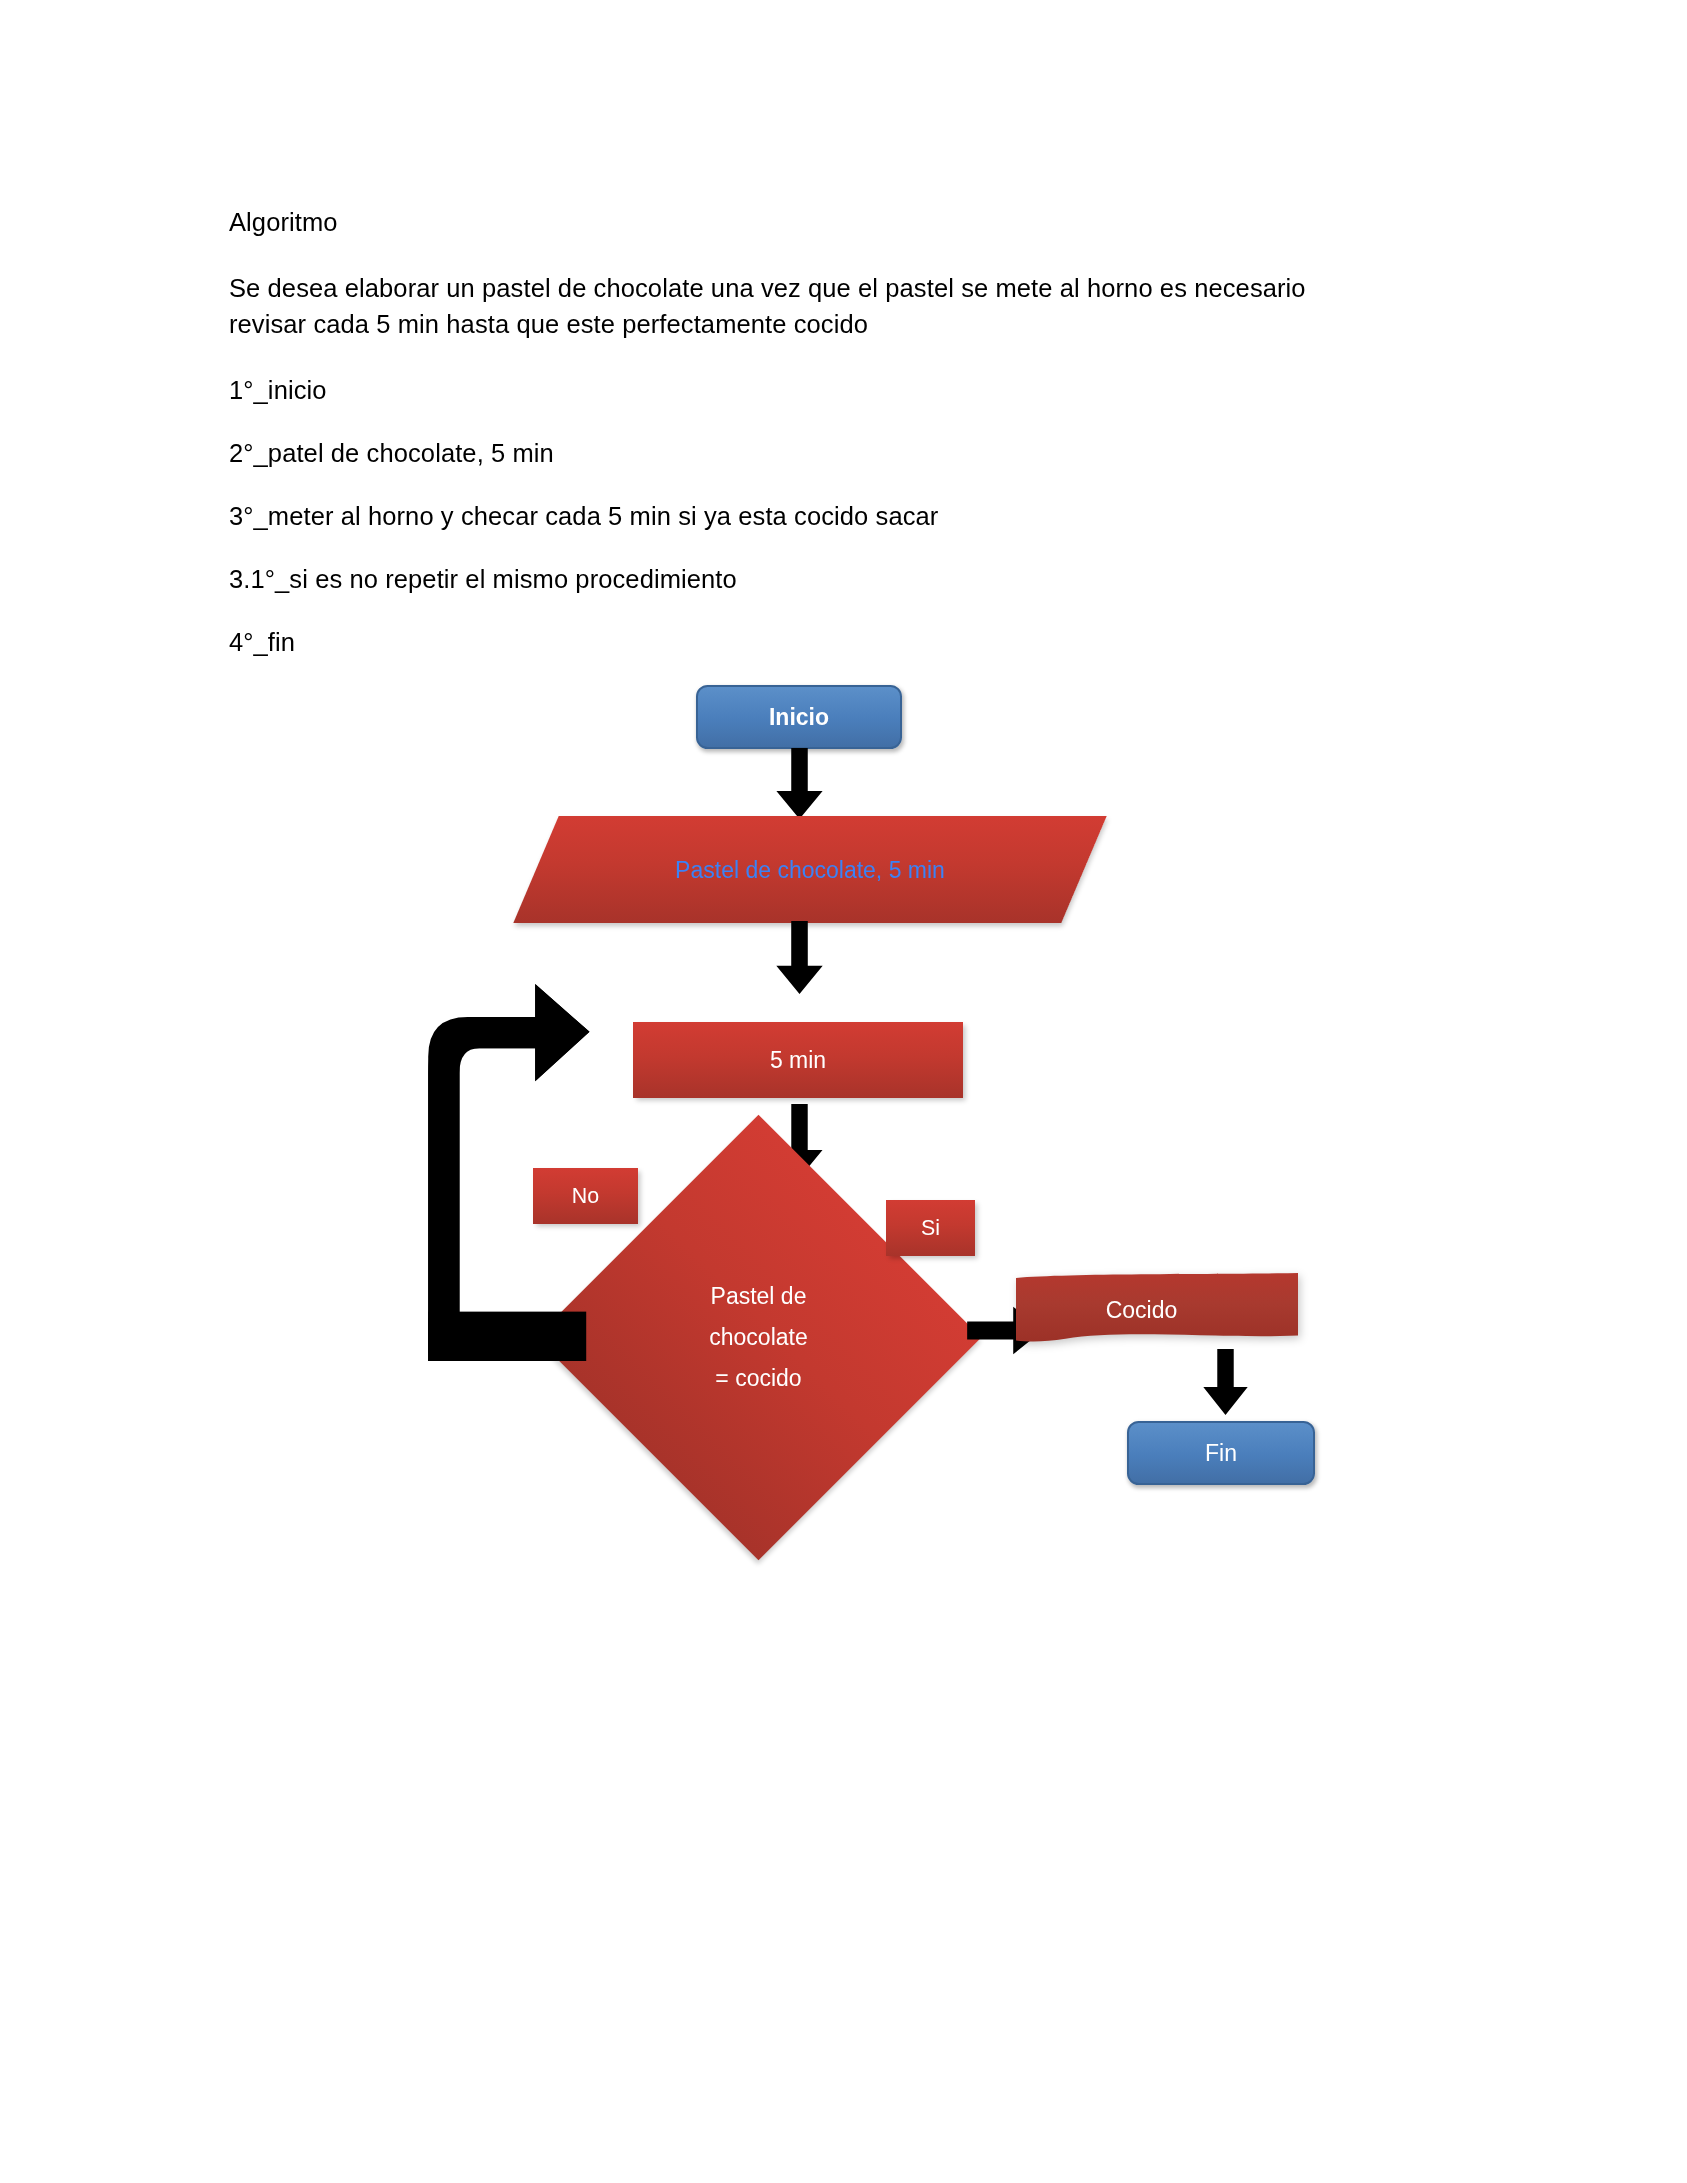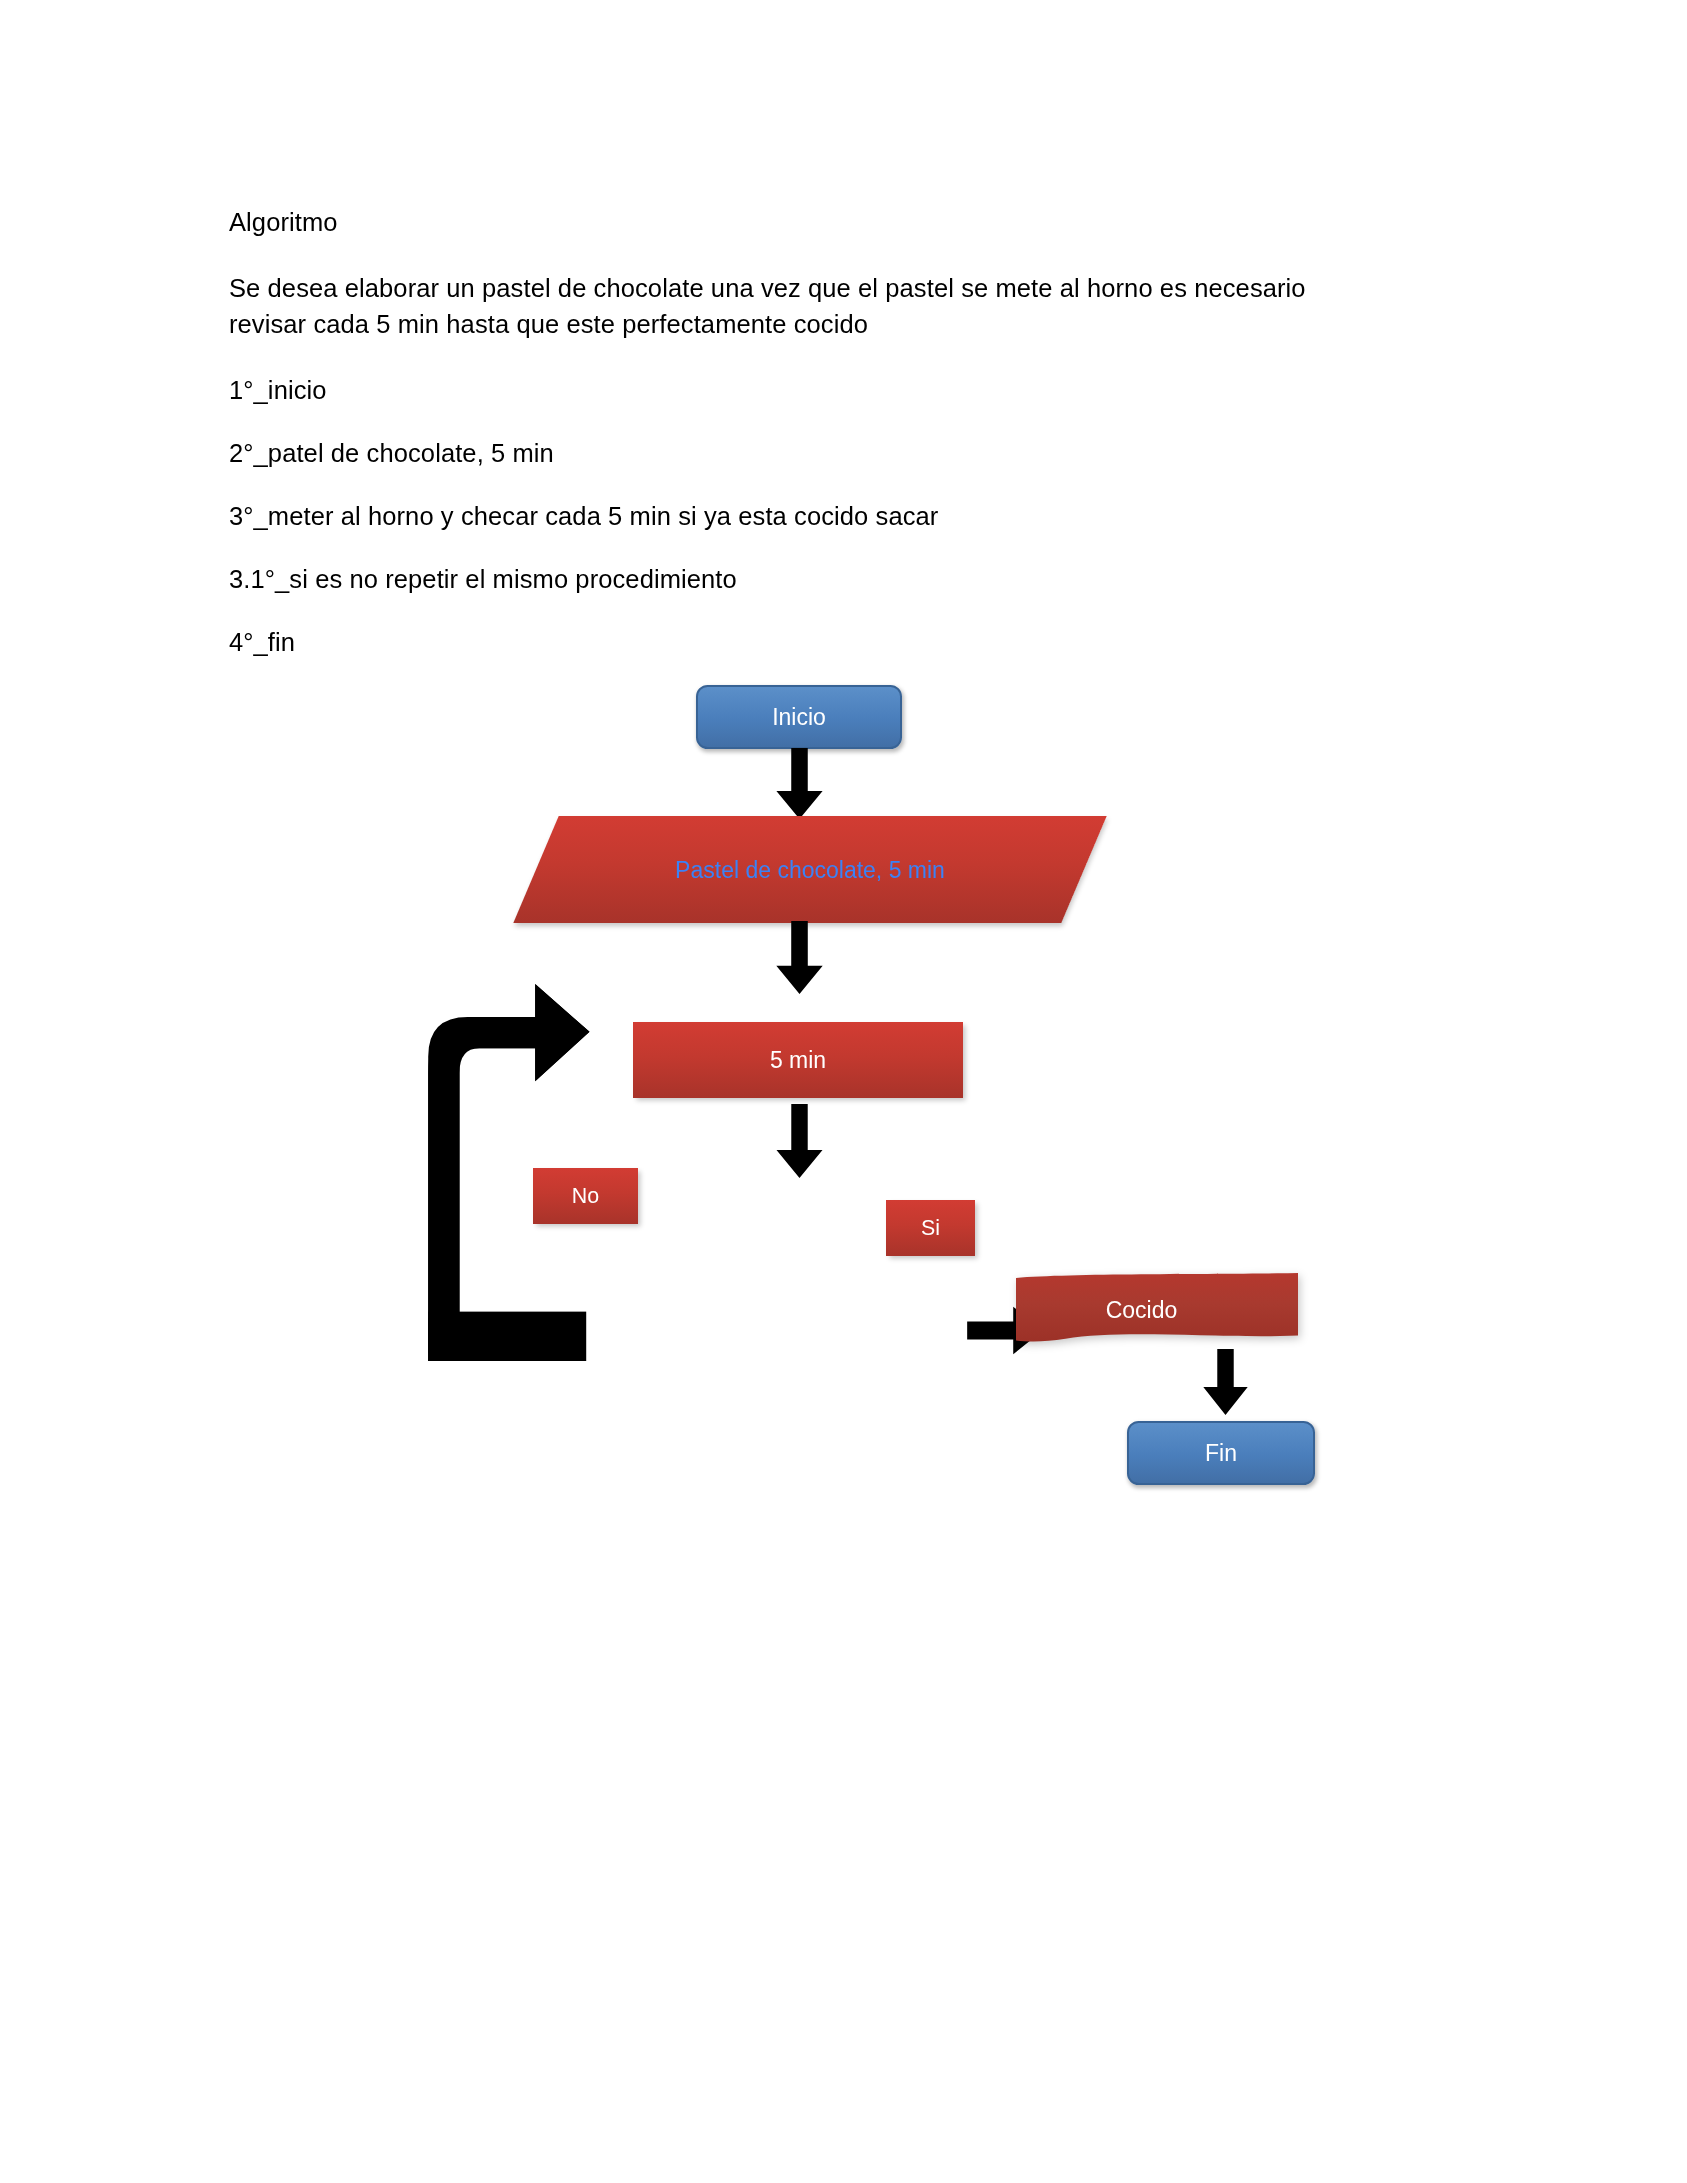--- a/index.html
+++ b/index.html
@@ -148,21 +148,21 @@
   <p class="para">Se desea elaborar un pastel de chocolate una vez que el pastel se mete al horno es necesario revisar cada 5 min hasta que este perfectamente cocido</p>
   <p class="para tight">1°_inicio</p>
   <p class="para tight">2°_patel de chocolate, 5 min</p>
   <p class="para tight">3°_meter al horno y checar cada 5 min si ya esta cocido sacar</p>
   <p class="para tight">3.1°_si es no repetir el mismo procedimiento</p>
   <p class="para tight">4°_fin</p>
 </div>
 
 <div id="flowchart">
 
-  <div class="node terminator" style="left:696px; top:685px; width:206px; height:64px;">
+  <div class="node terminator" style="left:696px; top:685px; width:206px; height:64px;font-weight:bold;">
     <span>Inicio</span>
   </div>
 
   <div class="arrow" style="left:773px; top:748px;">
     <svg width="53" height="71" viewBox="0 0 64 86">
       <polygon points="22,0 42,0 42,52 60,52 32,86 4,52 22,52" fill="#000000"></polygon>
     </svg>
   </div>
 
   <div class="parallelogram-wrap" style="left:536px; top:816px; width:548px; height:107px;">
@@ -179,20 +179,28 @@
   <div class="node process redfill" style="left:633px; top:1022px; width:330px; height:76px;">
     <span>5 min</span>
   </div>
 
   <div class="arrow" style="left:773px; top:1104px;">
     <svg width="53" height="74" viewBox="0 0 64 90">
       <polygon points="22,0 42,0 42,56 60,56 32,90 4,56 22,56" fill="#000000"></polygon>
     </svg>
   </div>
 
+  <div class="diamond-wrap" style="left:601px; top:1180px; width:315px; height:315px;">
+    <div class="diamond-shape redfill"></div>
+    <div class="diamond-label">
+      <span>Pastel de</span>
+      <span>chocolate</span>
+      <span>= cocido</span>
+    </div>
+  </div>
 
   <div class="node tag redfill" style="left:533px; top:1168px; width:105px; height:56px;text-align:right;">
     <span>No</span>
   </div>
 
   <div class="node tag redfill" style="left:886px; top:1200px; width:89px; height:56px;">
     <span>Si</span>
   </div>
 
   <div class="arrow" style="left:967px; top:1305px;">

